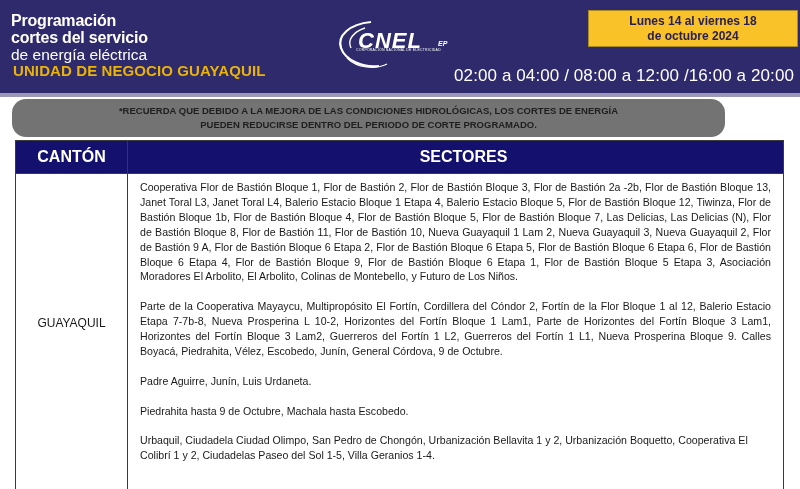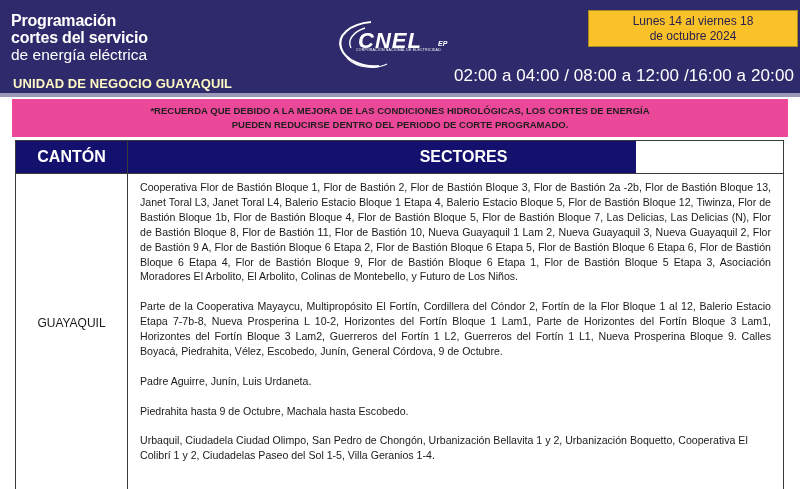--- a/index.html
+++ b/index.html
@@ -9,64 +9,64 @@
   .header {
     position: absolute; left: 0; top: 0; width: 800px; height: 93px;
     background: #2e2a6b;
   }
   .header-title {
     position: absolute; left: 11px; top: 12px; color: #ffffff; line-height: 17px;
   }
   .header-title .t1, .header-title .t2 { font-weight: bold; font-size: 16px; letter-spacing: -0.2px; display: block; }
   .header-title .t3 { font-size: 15.5px; display: block; font-weight: normal; }
   .unit {
-    position: absolute; left: 13px; top: 76px; color: #fef9c3; font-weight: bold;
-    font-size: 13px; letter-spacing: 0.1px;
+    position: absolute; left: 13px; top: 62px; color: #eab308; font-weight: bold;
+    font-size: 15px; letter-spacing: 0.1px;
   }
   .logo {
     position: absolute; left: 335px; top: 18px; width: 140px; height: 52px;
   }
   .logo-text {
     position: absolute; left: 358px; top: 28px; color: #ffffff; font-style: italic; font-weight: bold;
     font-size: 22px; letter-spacing: 1px; font-family: Liberation Sans, sans-serif;
   }
   .logo-ep {
     position: absolute; left: 438px; top: 40px; color: #ffffff; font-style: italic; font-weight: bold; font-size: 7px;
   }
   .logo-sub {
     position: absolute; left: 356px; top: 48px; color: #ffffff; font-size: 3.5px; letter-spacing: 0.2px; white-space: nowrap;
   }
   .date-box {
     position: absolute; left: 588px; top: 10px; width: 210px; height: 37px;
     background: #f8c228; border: 1px solid #a88a20;
-    color: #2a2050; font-weight: normal; font-size: 12px; text-align: center; line-height: 15px;
+    color: #2a2050; font-weight: bold; font-size: 12px; text-align: center; line-height: 15px;
     padding-top: 3px;
   }
   .schedule {
     position: absolute; right: 6px; top: 66px; color: #ffffff; font-weight: normal; font-size: 17px;
     white-space: nowrap; letter-spacing: 0.1px;
   }
   .header-rule {
     position: absolute; left: 0; top: 93px; width: 800px; height: 4px; background: #9a98b6;
   }
 
   .notice {
-    position: absolute; left: 12px; top: 99px; width: 776px; height: 38px;
-    background: #ec4899; color: #1e1e1e; text-align: center; font-weight: bold;
+    position: absolute; left: 12px; top: 99px; width: 713px; height: 38px;
+    background: #737373; color: #1e1e1e; text-align: center; font-weight: bold;
     font-size: 9.5px; line-height: 14px; padding-top: 5px; letter-spacing: 0;
-    font-family: "Liberation Sans", sans-serif; transform-origin: center;
+    font-family: "Liberation Sans", sans-serif; transform-origin: center; border-radius: 14px;
   }
   .notice span { display: block; }
 
   .table {
     position: absolute; left: 15px; top: 140px; width: 769px; height: 349px;
     border: 1px solid #3a3a3a; border-bottom: none;
   }
   .thead {
-    position: absolute; left: 0; top: 0; width: 620px; height: 32px; background: #14106e;
+    position: absolute; left: 0; top: 0; width: 767px; height: 32px; background: #14106e;
   }
   .th-canton {
     position: absolute; left: 0; top: 0; width: 112px; height: 32px; color: #ffffff;
     font-weight: bold; font-size: 16px; text-align: center; line-height: 32px;
     border-right: 1px solid #3a3a3a;
   }
   .th-sectores {
     position: absolute; left: 120px; top: 0; width: 655px; height: 32px; color: #ffffff;
     font-weight: bold; font-size: 16px; text-align: center; line-height: 32px;
   }

